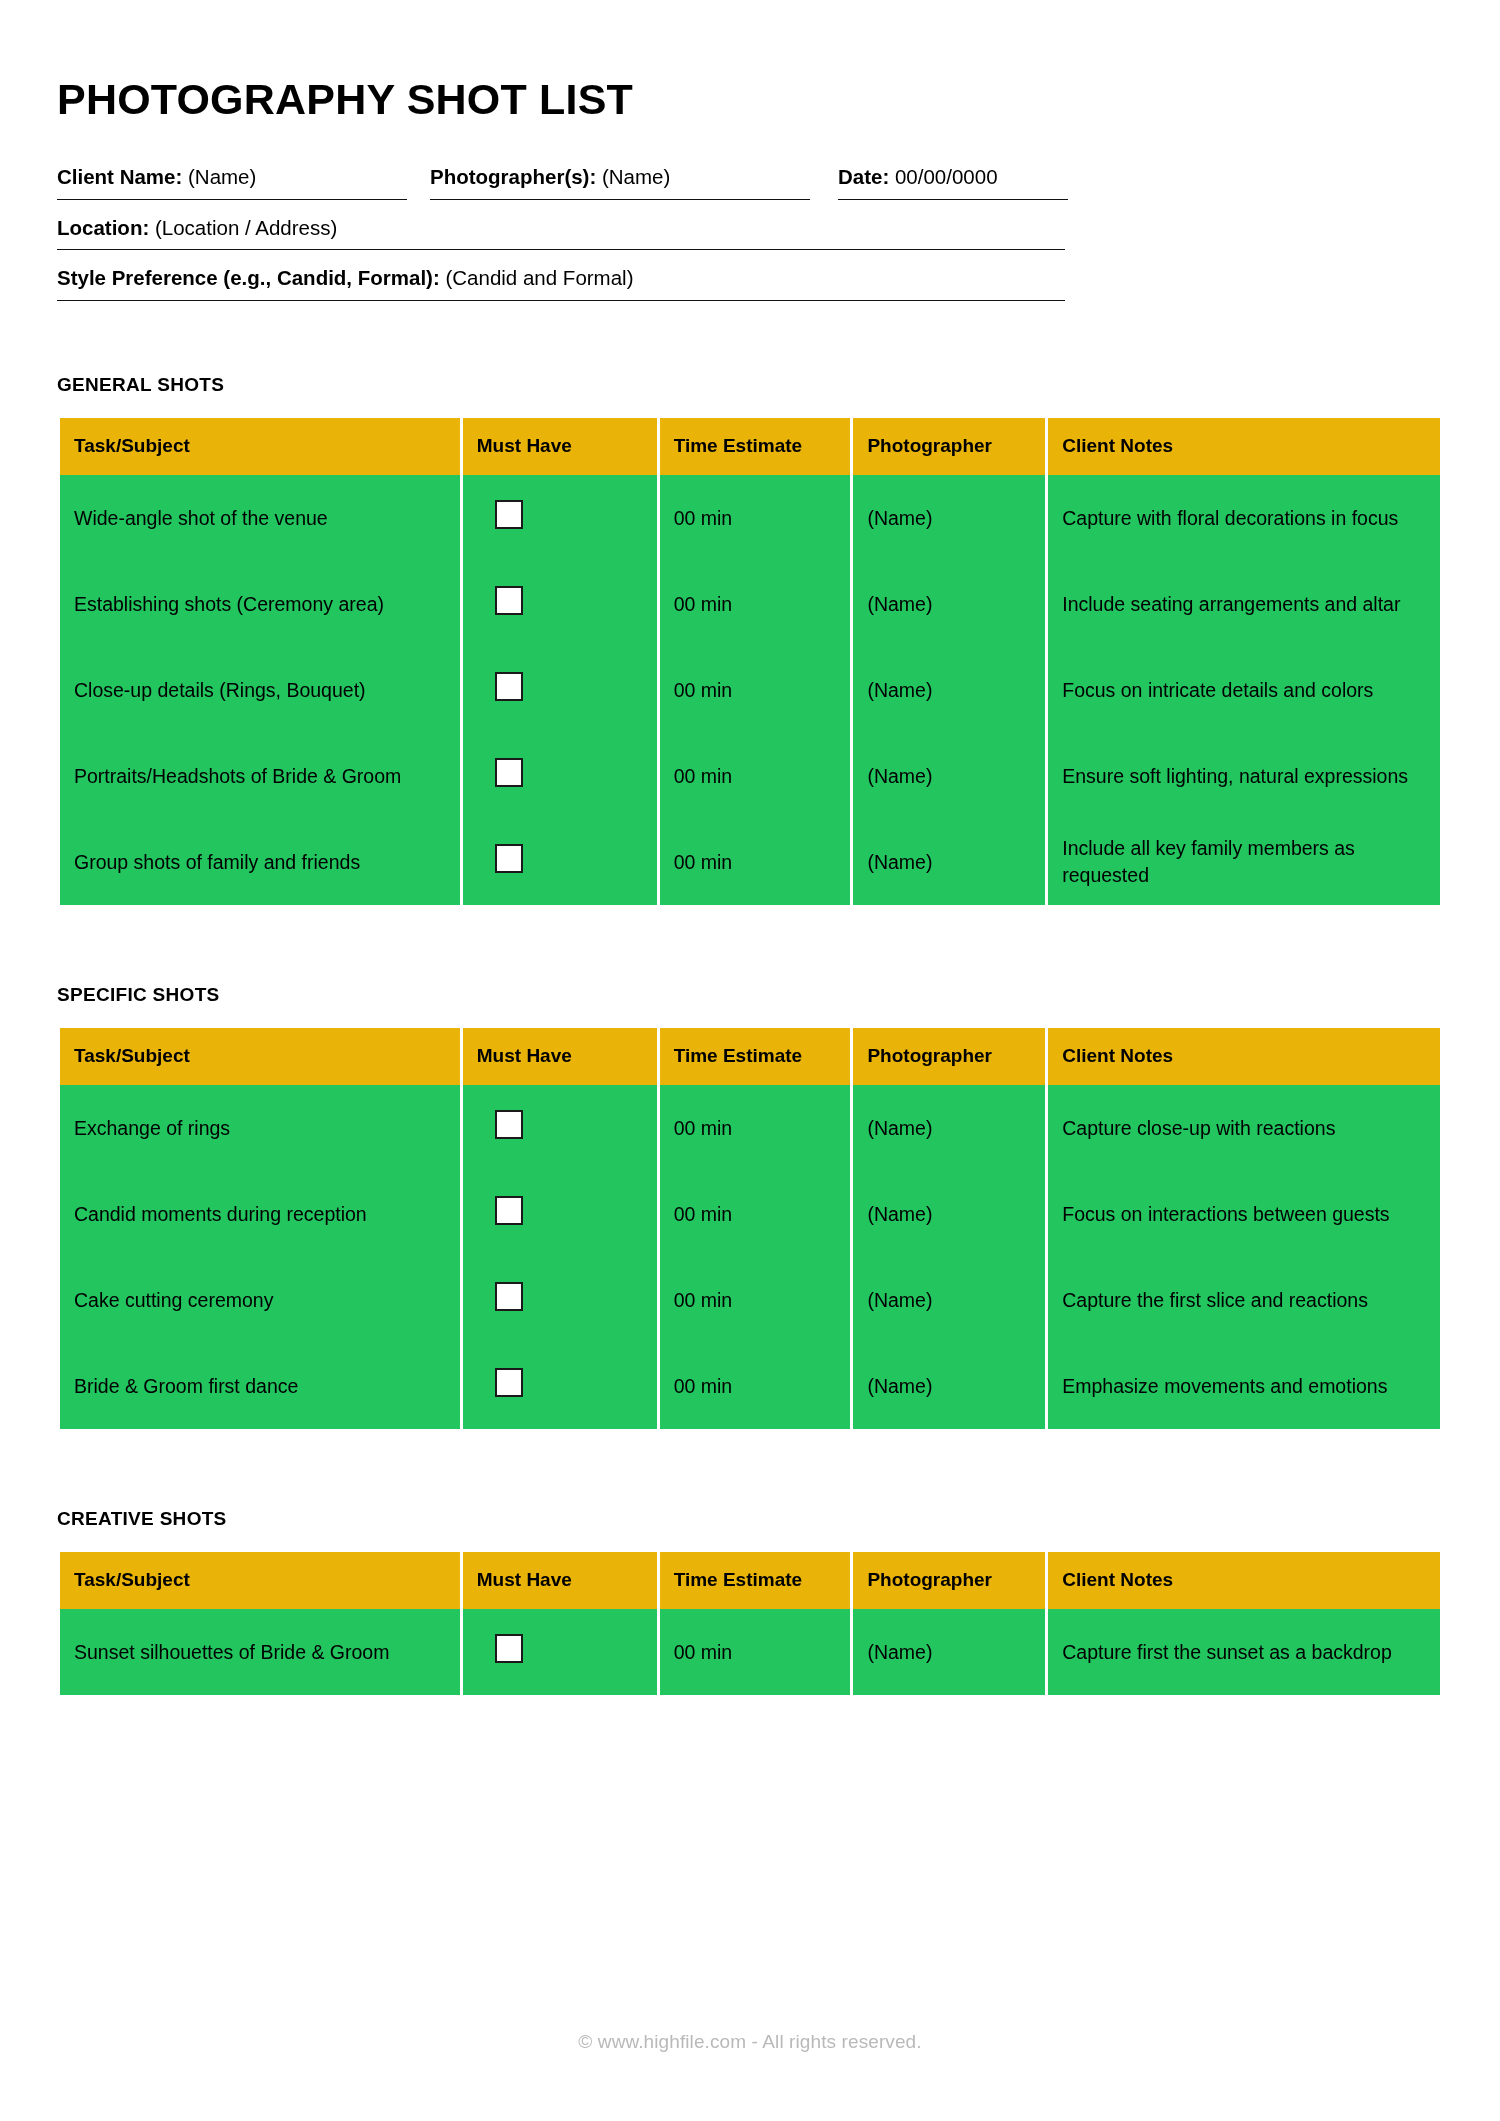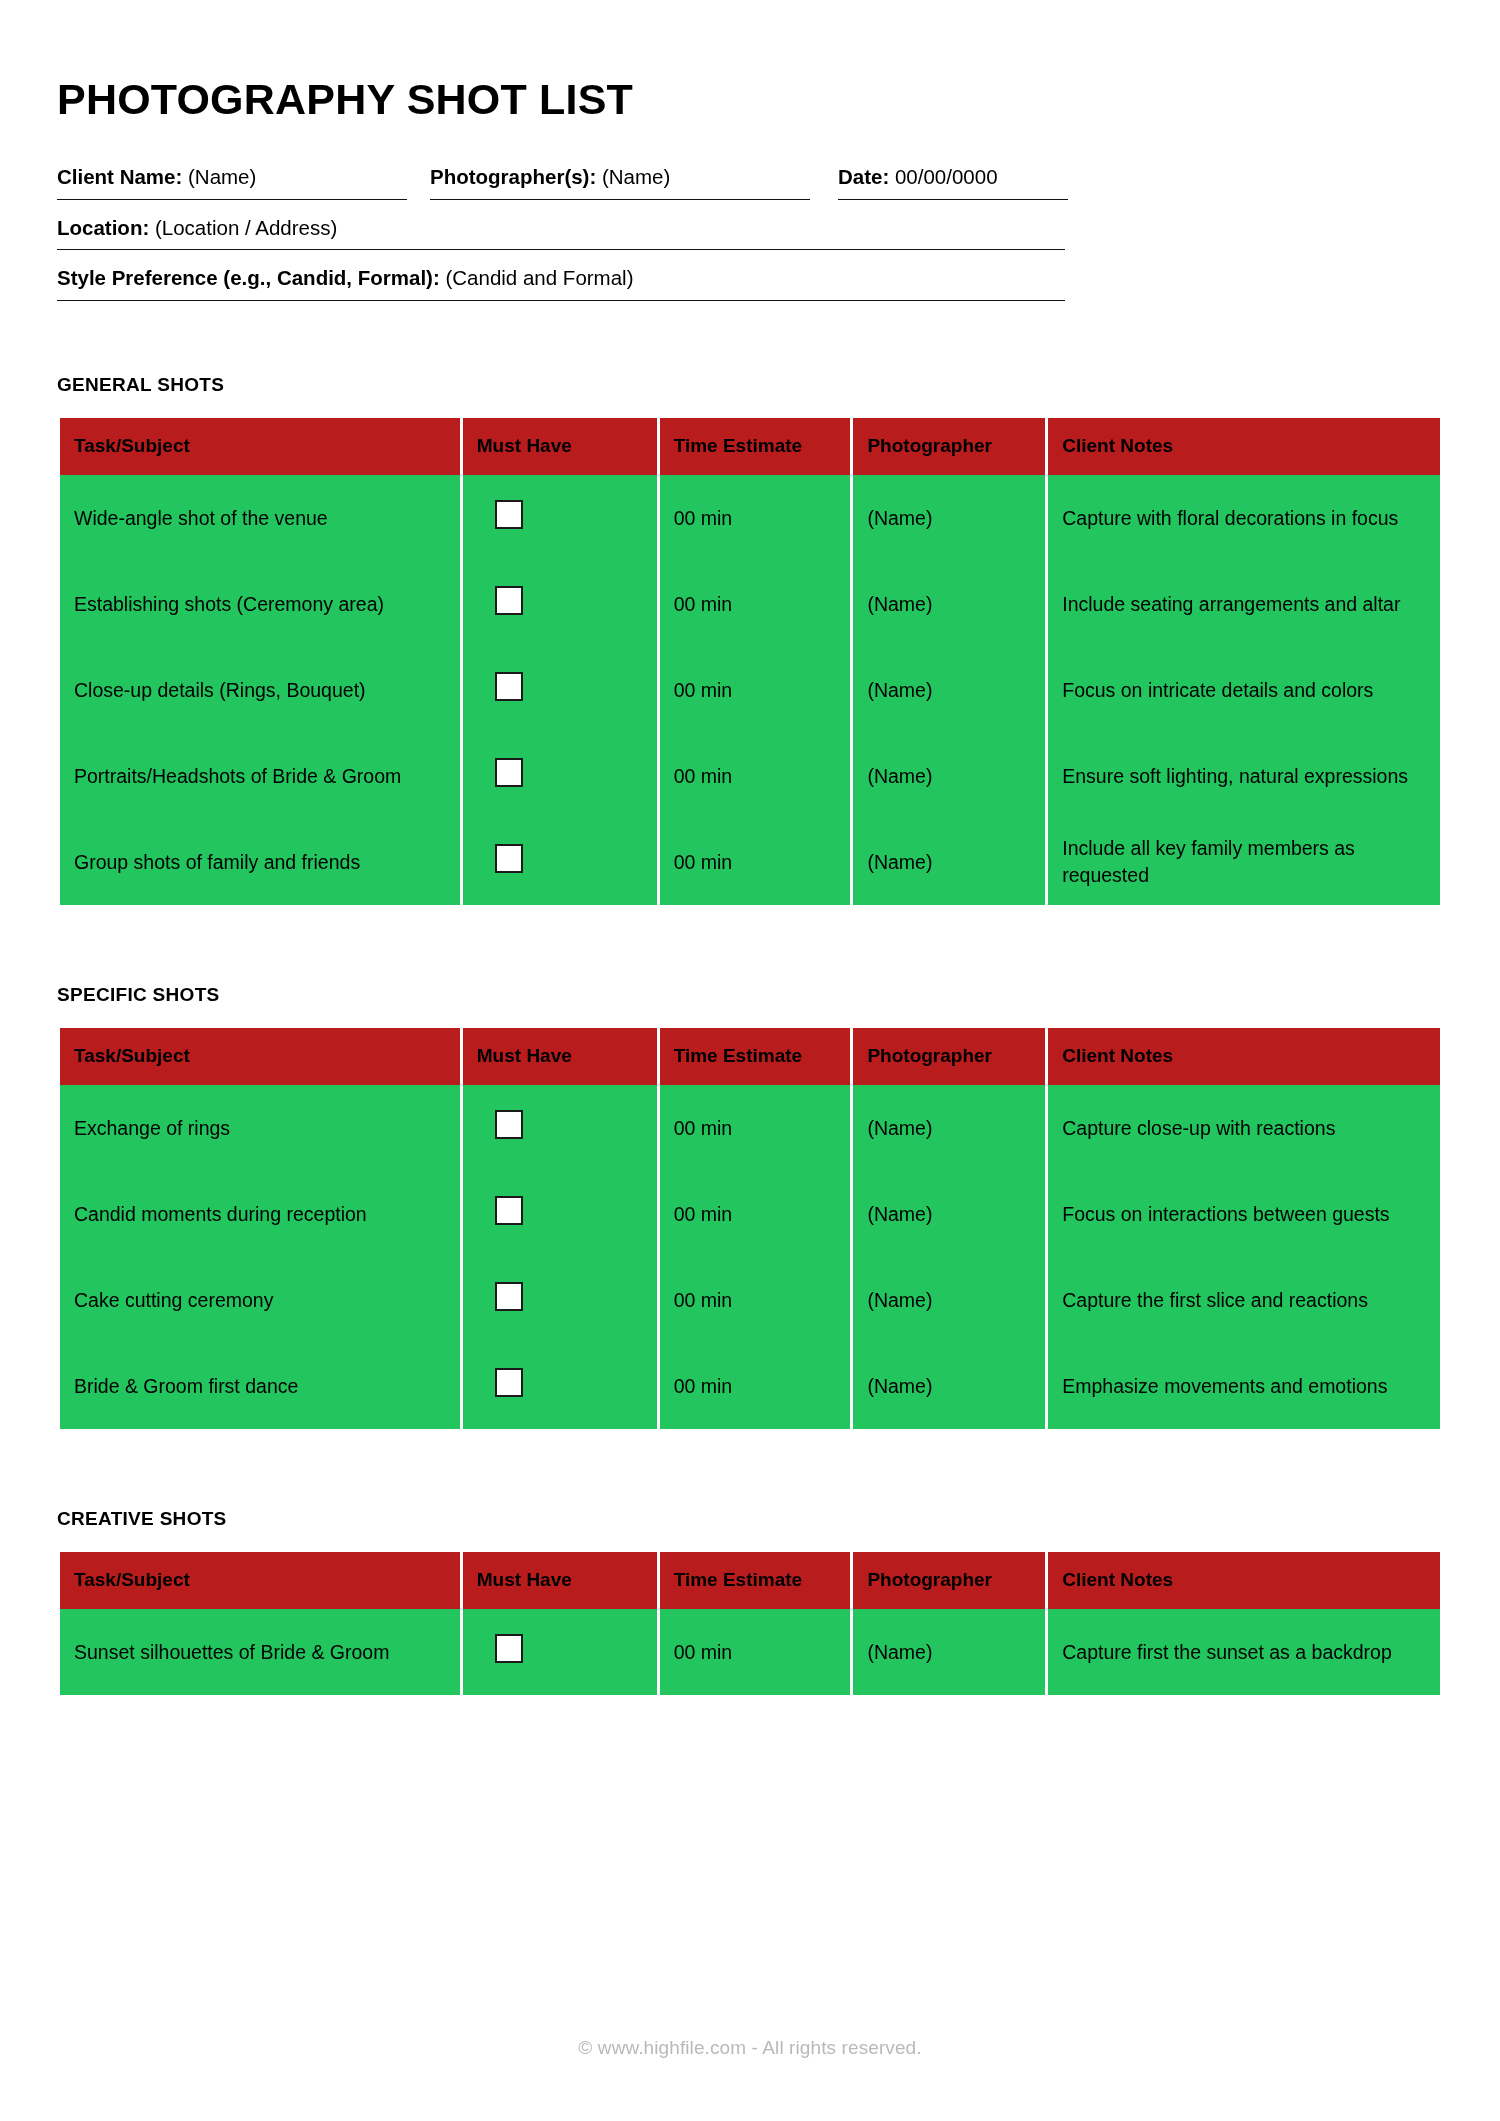--- a/index.html
+++ b/index.html
@@ -78,21 +78,21 @@
 
   
   table.shots {
     width: 1386px;
     border-collapse: separate;
     border-spacing: 3px 0;
     margin-top: 22px;
     table-layout: fixed;
   }
   table.shots thead th {
-    background: #b91c1c;
+    background: #eab308;
     font-size: 19px;
     font-weight: bold;
     text-align: left;
     padding: 17px 14px 18px 14px;
     height: 21px;
     vertical-align: middle;
     box-sizing: border-box;
   }
   table.shots tbody td {
     font-size: 19.5px;
@@ -128,21 +128,21 @@
   
   .tbl-general tbody tr { height: 86px; }
   .tbl-specific tbody tr { height: 86px; }
   .tbl-creative tbody tr { height: 86px; }
 
   
   .footer {
     position: absolute;
     left: 0;
     right: 0;
-    bottom: 62px;
+    bottom: 68px;
     text-align: center;
     font-size: 19px;
     color: #b9b9b9;
     letter-spacing: 0.1px;
   }
 </style>
 </head>
 <body>
 
 <div class="page">

